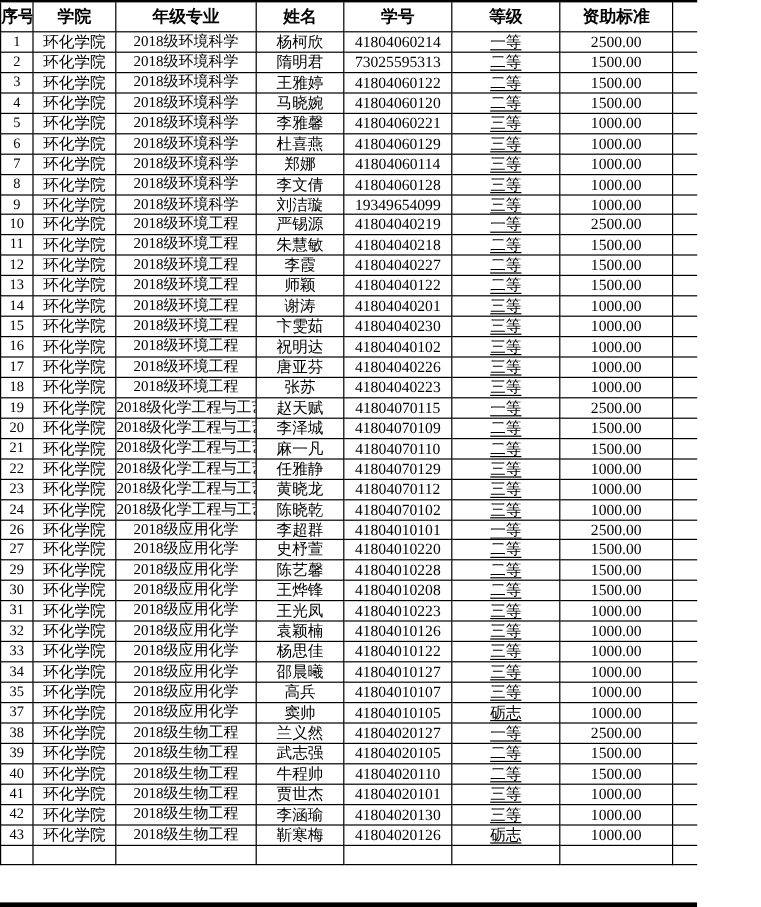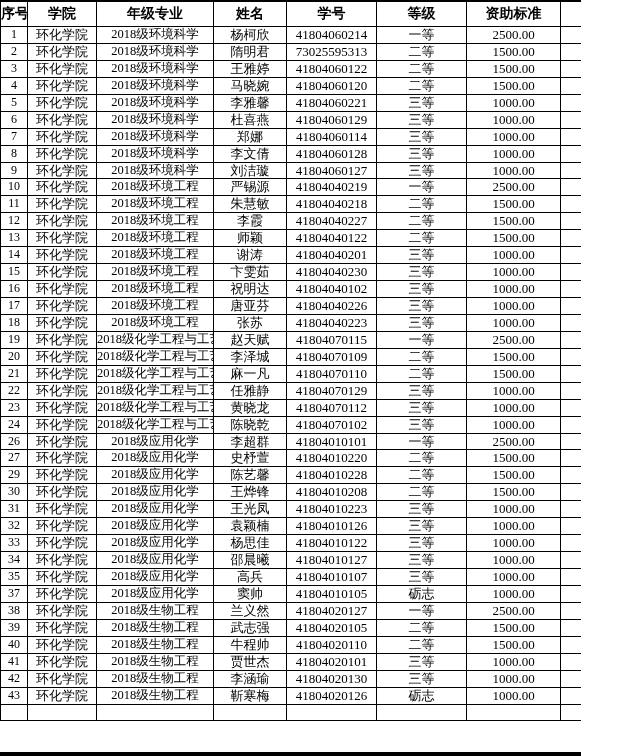--- a/index.html
+++ b/index.html
@@ -36,21 +36,21 @@
     font-weight: bold;
   }
   tbody td {
     height: 15.93px;
     line-height: 15.93px;
     font-size: 13px;
   }
   td.cell-index { font-size: 12px; }
   td.cell-grade-major { font-size: 12.5px; }
   td.cell-student-id { font-size: 13px; letter-spacing: 0px; }
-  td.cell-level { text-underline-offset: 2px; }
+  td.cell-level { text-decoration: underline; text-underline-offset: 2px; }
   .bottom-cutoff-strip {
     position: absolute;
     left: 0;
     right: 0;
     bottom: 0;
     height: 4px;
     background: #000;
   }
 </style>
 </head>
@@ -159,21 +159,21 @@
           <td class="cell-student-id">41804060128</td>
           <td class="cell-level">三等</td>
           <td class="cell-funding">1000.00</td>
           <td class="cell-remark"></td>
         </tr>
         <tr>
           <td class="cell-index">9</td>
           <td class="cell-college">环化学院</td>
           <td class="cell-grade-major">2018级环境科学</td>
           <td class="cell-name">刘洁璇</td>
-          <td class="cell-student-id">41804060127</td>
+          <td class="cell-student-id">19349654099</td>
           <td class="cell-level">三等</td>
           <td class="cell-funding">1000.00</td>
           <td class="cell-remark"></td>
         </tr>
         <tr>
           <td class="cell-index">10</td>
           <td class="cell-college">环化学院</td>
           <td class="cell-grade-major">2018级环境工程</td>
           <td class="cell-name">严锡源</td>
           <td class="cell-student-id">41804040219</td>

